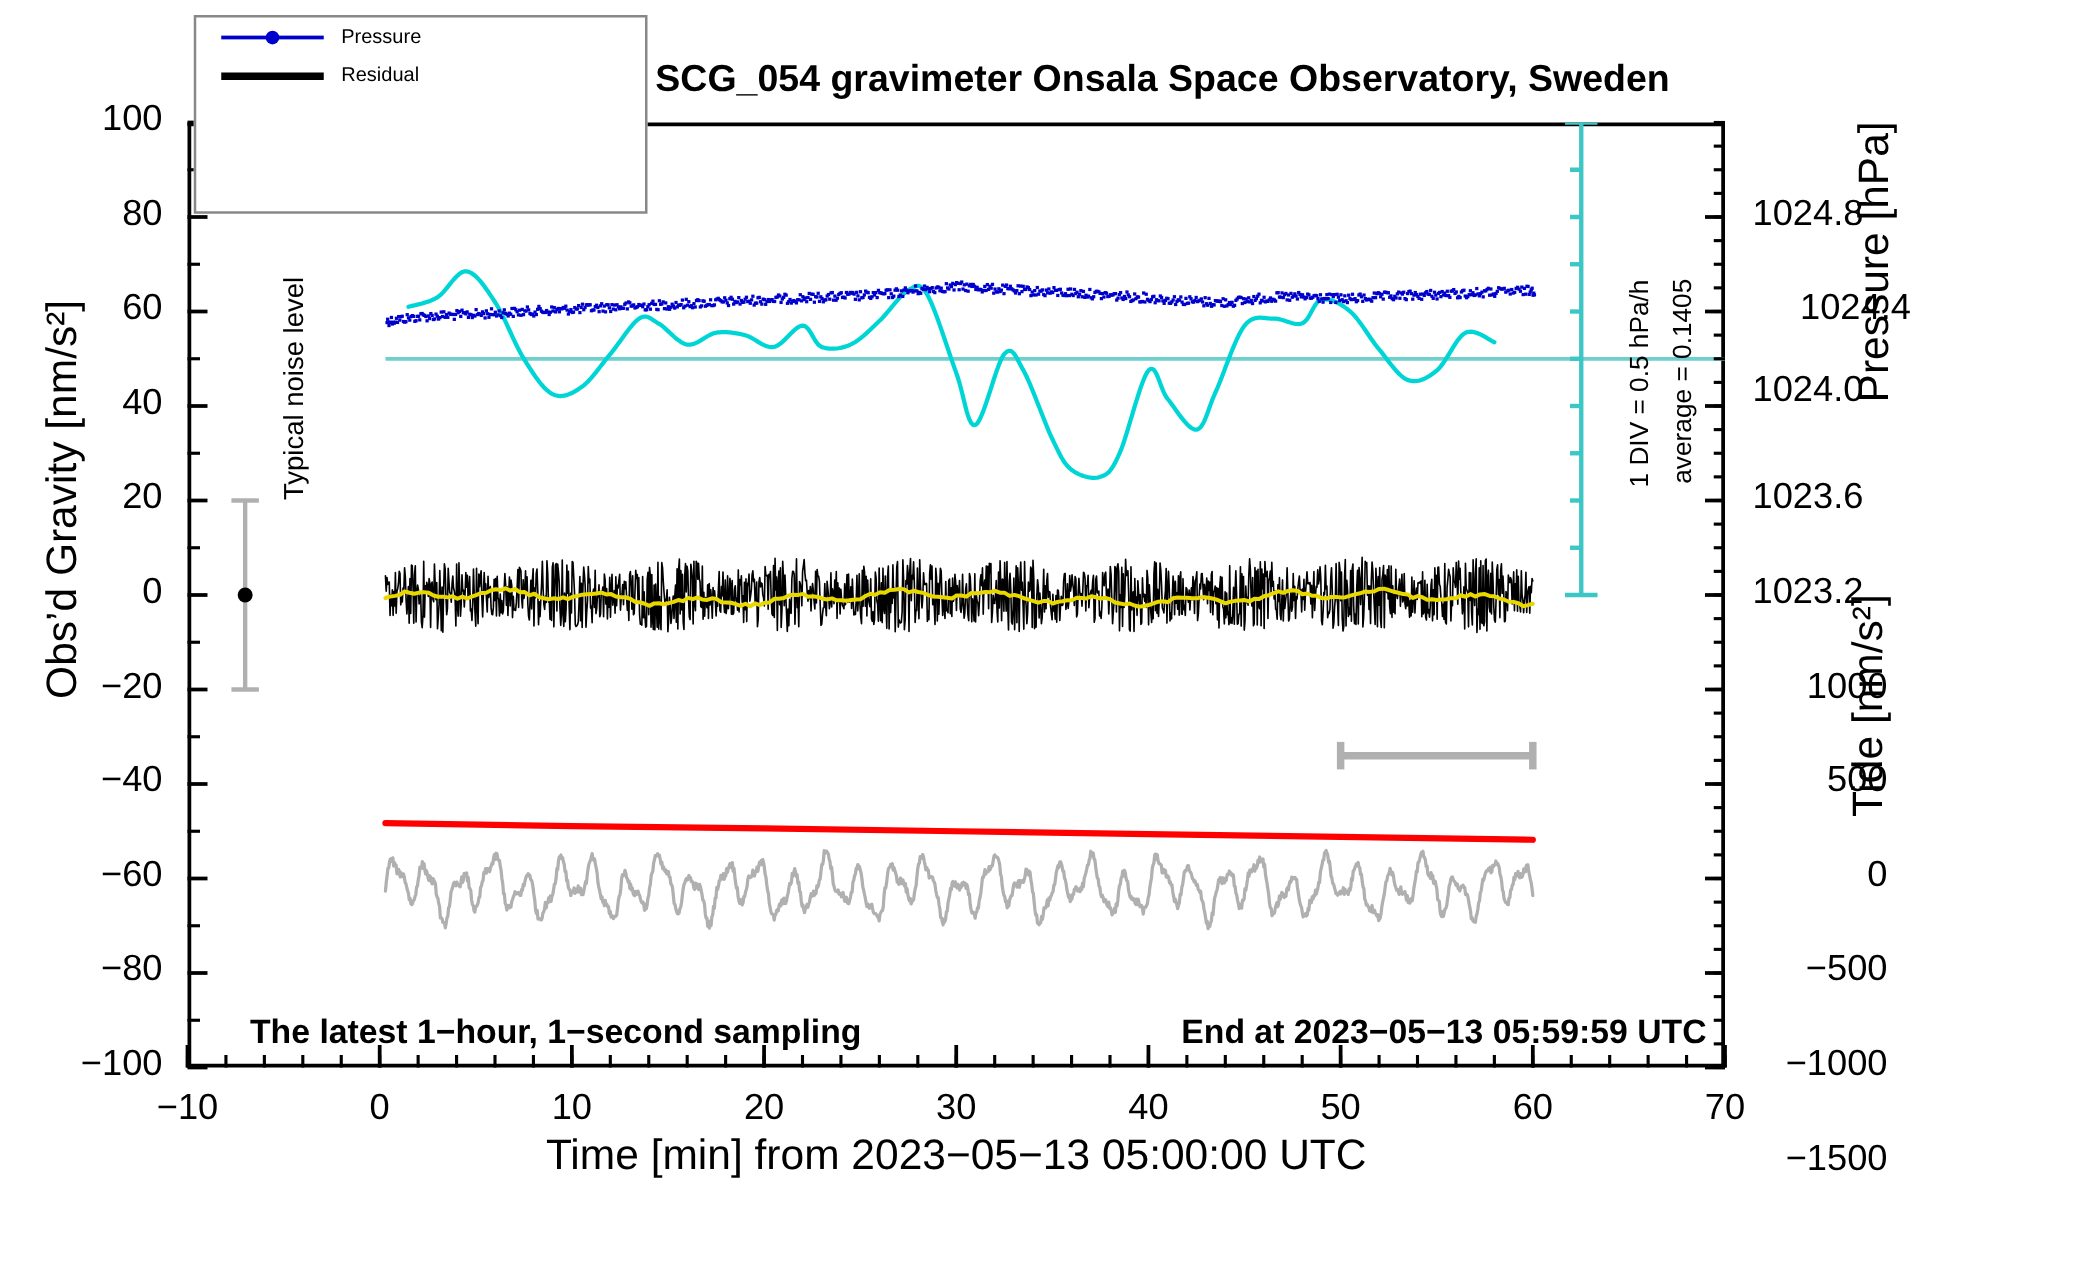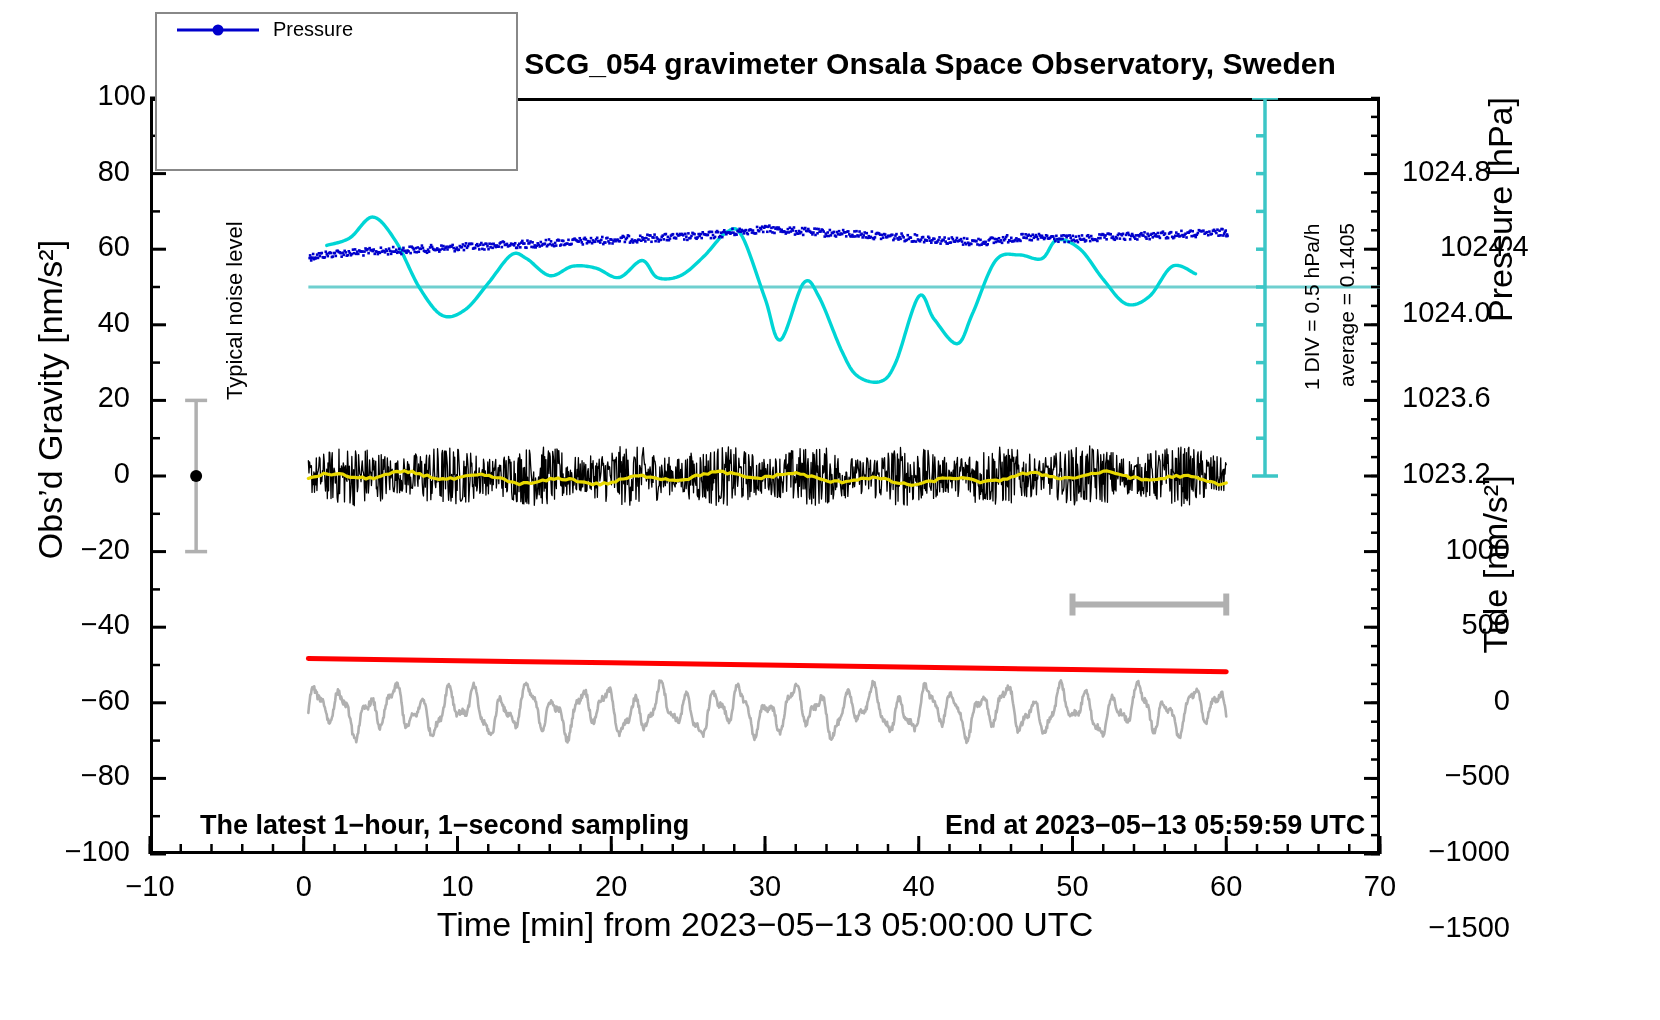--- a/index.html
+++ b/index.html
@@ -27,39 +27,45 @@
   #x-axis-title{position:absolute;left:150px;top:905px;width:1230px;text-align:center;font-size:34px;}
   #chart-title{position:absolute;left:430px;top:47px;width:1000px;text-align:center;
       font-size:30px;font-weight:bold;}
   #legend{position:absolute;left:155px;top:12px;width:359px;height:155px;
       background:#fff;border:2px solid #888;z-index:10;}
   .legend-row{display:flex;align-items:center;height:31px;}
   .legend-key{width:82px;height:31px;position:relative;flex:none;margin-left:20px;}
   .legend-line{position:absolute;left:0;top:50%;width:82px;transform:translateY(-50%);}
   .legend-dot{position:absolute;left:41px;top:50%;width:11px;height:11px;border-radius:50%;
       transform:translate(-50%,-50%);}
-  .legend-label{font-size:20px;margin-left:14px;white-space:nowrap;}
+  .legend-label{font-size:16px;margin-left:14px;white-space:nowrap;}
   .footnote{position:absolute;font-size:27px;font-weight:bold;}
   .vlabel{position:absolute;font-size:22px;white-space:nowrap;
       transform-origin:left top;transform:rotate(-90deg);}
 </style>
 </head>
 <body>
 
 <div id="chart-root">
 
   <div id="chart-title">SCG_054 gravimeter Onsala Space Observatory, Sweden</div>
 
   <div id="legend">
     <div class="legend-row">
       <span class="legend-key">
         <span class="legend-line" style="border-top:3px solid #0000cc;"></span>
         <span class="legend-dot" style="background:#0000cc;"></span>
       </span>
       <span class="legend-label">Pressure</span>
+    </div>
+    <div class="legend-row">
+      <span class="legend-key">
+        <span class="legend-line" style="border-top:6px solid #000000;"></span>
+      </span>
+      <span class="legend-label">Residual</span>
     </div>
   </div>
 
   <div class="axis-top"></div>
   <div id="frame"></div>
 
   <div id="plot-area">
     <svg id="plot-svg" width="1230" height="756" viewBox="0 0 1230 756">
         <line x1="158.3625" y1="189" x2="1230" y2="189" stroke="#6ecfcf" stroke-width="3"></line>
         <polyline points="176.81,147.42 177.56,147.19 178.46,146.96 179.49,146.71 180.63,146.45 181.88,146.16 183.21,145.85 184.62,145.52 186.09,145.15 187.61,144.75 189.16,144.31 190.73,143.83 192.31,143.31 193.87,142.74 195.42,142.12 196.93,141.45 198.38,140.71 199.78,139.92 201.13,138.99 202.48,137.84 203.83,136.52 205.18,135.06 206.53,133.48 207.88,131.84 209.23,130.15 210.58,128.47 211.93,126.82 213.28,125.24 214.64,123.76 215.99,122.42 217.34,121.26 218.69,120.30 220.04,119.60 221.39,119.17 222.74,119.06 224.09,119.25 225.44,119.67 226.79,120.31 228.14,121.14 229.49,122.15 230.84,123.33 232.20,124.67 233.55,126.14 234.90,127.74 236.25,129.45 237.60,131.25 238.95,133.13 240.30,135.07 241.65,137.06 243.00,139.09 244.35,141.14 245.70,143.19 247.05,145.30 248.41,147.58 249.76,150.03 251.11,152.61 252.46,155.31 253.81,158.10 255.16,160.96 256.51,163.87 257.86,166.80 259.21,169.73 260.56,172.64 261.91,175.50 263.26,178.30 264.61,181.01 265.97,183.60 267.32,186.06 268.67,188.36 270.02,190.53 271.37,192.68 272.72,194.81 274.07,196.92 275.42,198.98 276.77,201.00 278.12,202.96 279.47,204.85 280.82,206.67 282.18,208.39 283.53,210.02 284.88,211.53 286.23,212.92 287.58,214.19 288.93,215.31 290.28,216.28 291.63,217.10 292.98,217.74 294.33,218.22 295.68,218.56 297.03,218.76 298.38,218.82 299.74,218.76 301.09,218.58 302.44,218.29 303.79,217.90 305.14,217.41 306.49,216.85 307.84,216.20 309.19,215.49 310.54,214.71 311.89,213.88 313.24,213.00 314.59,212.09 315.95,211.13 317.30,210.05 318.65,208.86 320.00,207.55 321.35,206.15 322.70,204.67 324.05,203.11 325.40,201.49 326.75,199.83 328.10,198.12 329.45,196.39 330.80,194.64 332.15,192.88 333.51,191.14 334.86,189.41 336.21,187.71 337.56,186.05 338.91,184.42 340.29,182.71 341.68,180.90 343.09,179.02 344.51,177.08 345.93,175.12 347.36,173.15 348.78,171.18 350.19,169.25 351.59,167.36 352.98,165.55 354.34,163.83 355.67,162.23 356.97,160.75 358.24,159.43 359.46,158.28 360.64,157.33 361.77,156.59 362.83,156.02 363.82,155.62 364.76,155.36 365.64,155.24 366.49,155.24 367.31,155.35 368.11,155.57 368.90,155.88 369.69,156.27 370.49,156.73 371.30,157.24 372.15,157.79 373.02,158.39 373.95,159.00 374.92,159.62 375.96,160.25 377.07,160.87 378.24,161.62 379.46,162.52 380.71,163.55 382.01,164.68 383.33,165.88 384.69,167.14 386.07,168.43 387.46,169.73 388.87,171.01 390.29,172.24 391.72,173.41 393.14,174.49 394.57,175.46 395.98,176.29 397.38,176.96 398.75,177.44 400.11,177.71 401.46,177.77 402.81,177.64 404.16,177.34 405.52,176.89 406.87,176.32 408.22,175.65 409.57,174.90 410.92,174.10 412.27,173.27 413.62,172.42 414.97,171.59 416.32,170.80 417.67,170.06 419.02,169.41 420.37,168.86 421.73,168.44 423.08,168.17 424.43,167.98 425.78,167.84 427.13,167.75 428.48,167.71 429.83,167.71 431.18,167.74 432.53,167.82 433.88,167.93 435.23,168.07 436.58,168.25 437.93,168.45 439.29,168.68 440.64,168.93 441.99,169.21 443.34,169.50 444.69,169.81 446.04,170.14 447.39,170.56 448.74,171.09 450.09,171.73 451.44,172.44 452.79,173.21 454.14,174.02 455.50,174.85 456.85,175.67 458.20,176.47 459.55,177.22 460.90,177.91 462.25,178.52 463.60,179.02 464.95,179.39 466.30,179.61 467.65,179.67 469.00,179.54 470.37,179.16 471.75,178.52 473.16,177.66 474.57,176.61 475.99,175.41 477.42,174.10 478.84,172.71 480.26,171.28 481.67,169.84 483.06,168.43 484.43,167.09 485.78,165.86 487.09,164.77 488.38,163.85 489.62,163.15 490.82,162.70 491.97,162.54 493.06,162.68 494.08,163.08 495.04,163.72 495.95,164.56 496.81,165.58 497.64,166.73 498.45,167.99 499.25,169.33 500.03,170.71 500.83,172.10 501.63,173.48 502.46,174.80 503.32,176.03 504.22,177.15 505.17,178.13 506.19,178.92 507.27,179.51 508.41,179.92 509.61,180.26 510.85,180.54 512.12,180.75 513.44,180.89 514.78,180.96 516.15,180.97 517.54,180.92 518.94,180.80 520.36,180.62 521.78,180.38 523.21,180.09 524.63,179.73 526.05,179.32 527.45,178.86 528.84,178.34 530.21,177.76 531.56,177.12 532.91,176.39 534.26,175.57 535.61,174.68 536.96,173.71 538.31,172.68 539.66,171.60 541.01,170.46 542.36,169.28 543.71,168.06 545.07,166.81 546.42,165.54 547.77,164.25 549.12,162.95 550.47,161.65 551.82,160.36 553.17,159.07 554.53,157.76 555.91,156.33 557.31,154.81 558.72,153.20 560.14,151.53 561.56,149.83 562.99,148.11 564.41,146.39 565.82,144.69 567.22,143.03 568.59,141.44 569.95,139.94 571.27,138.54 572.57,137.26 573.82,136.13 575.04,135.17 576.20,134.39 577.31,133.77 578.35,133.17 579.33,132.59 580.25,132.06 581.13,131.58 581.97,131.18 582.78,130.88 583.58,130.70 584.37,130.65 585.16,130.75 585.96,131.02 586.78,131.48 587.63,132.14 588.52,133.04 589.45,134.17 590.44,135.56 591.50,137.24 592.64,139.24 593.85,141.67 595.12,144.50 596.44,147.67 597.82,151.15 599.22,154.88 600.66,158.81 602.11,162.90 603.58,167.10 605.04,171.36 606.49,175.64 607.92,179.88 609.32,184.04 610.69,188.07 612.01,191.92 613.27,195.54 614.47,198.89 615.59,202.00 616.64,205.22 617.63,208.56 618.55,211.98 619.44,215.43 620.28,218.85 621.10,222.22 621.90,225.47 622.69,228.57 623.48,231.46 624.28,234.11 625.09,236.45 625.94,238.45 626.82,240.06 627.75,241.23 628.73,241.92 629.78,242.07 630.90,241.62 632.10,240.35 633.36,238.31 634.68,235.61 636.05,232.34 637.45,228.61 638.89,224.52 640.34,220.18 641.80,215.67 643.26,211.12 644.71,206.60 646.15,202.23 647.56,198.11 648.93,194.34 650.26,191.02 651.53,188.26 652.74,186.14 653.87,184.75 654.93,183.77 655.92,183.10 656.86,182.73 657.75,182.64 658.60,182.81 659.42,183.23 660.22,183.87 661.01,184.72 661.80,185.77 662.60,187.00 663.41,188.38 664.25,189.91 665.13,191.56 666.05,193.32 667.02,195.17 668.06,197.10 669.17,199.10 670.36,201.40 671.61,204.02 672.93,206.94 674.29,210.10 675.68,213.46 677.11,216.98 678.56,220.62 680.02,224.33 681.49,228.06 682.94,231.79 684.38,235.45 685.79,239.02 687.17,242.44 688.50,245.67 689.78,248.68 691.00,251.41 692.15,253.82 693.22,256.04 694.22,258.13 695.16,260.09 696.06,261.93 696.91,263.65 697.74,265.27 698.54,266.79 699.33,268.22 700.12,269.55 700.92,270.81 701.73,272.00 702.56,273.12 703.43,274.18 704.35,275.19 705.31,276.16 706.34,277.09 707.44,277.98 708.62,278.83 709.86,279.64 711.17,280.39 712.52,281.09 713.91,281.72 715.34,282.30 716.79,282.80 718.25,283.24 719.71,283.60 721.17,283.89 722.61,284.10 724.03,284.22 725.41,284.26 726.75,284.20 728.04,284.05 729.27,283.81 730.42,283.46 731.50,283.07 732.51,282.65 733.47,282.20 734.37,281.70 735.23,281.14 736.06,280.50 736.86,279.77 737.65,278.94 738.44,277.99 739.24,276.91 740.04,275.69 740.88,274.30 741.74,272.75 742.65,271.01 743.61,269.07 744.63,266.92 745.71,264.54 746.88,261.73 748.12,258.38 749.41,254.57 750.76,250.37 752.15,245.88 753.57,241.17 755.01,236.33 756.47,231.43 757.93,226.56 759.39,221.80 760.84,217.24 762.26,212.95 763.65,209.02 764.99,205.53 766.29,202.56 767.53,200.19 768.69,198.51 769.79,197.50 770.81,197.05 771.77,197.09 772.68,197.59 773.54,198.48 774.37,199.71 775.18,201.24 775.98,203.00 776.76,204.95 777.56,207.03 778.36,209.20 779.19,211.39 780.05,213.56 780.95,215.65 781.90,217.62 782.91,219.41 783.99,220.96 785.14,222.42 786.37,224.05 787.66,225.81 789.00,227.68 790.38,229.61 791.79,231.58 793.24,233.55 794.69,235.48 796.16,237.35 797.62,239.11 799.06,240.74 800.49,242.20 801.88,243.45 803.24,244.46 804.54,245.20 805.79,245.63 806.97,245.73 808.07,245.47 809.10,244.93 810.07,244.13 810.98,243.09 811.85,241.82 812.69,240.34 813.50,238.68 814.30,236.85 815.09,234.88 815.88,232.78 816.68,230.57 817.50,228.27 818.36,225.90 819.25,223.48 820.19,221.03 821.20,218.57 822.26,216.11 823.40,213.60 824.59,210.80 825.82,207.77 827.09,204.52 828.40,201.12 829.74,197.61 831.10,194.01 832.49,190.38 833.89,186.76 835.30,183.19 836.73,179.71 838.15,176.37 839.58,173.20 840.99,170.26 842.40,167.57 843.79,165.19 845.16,163.15 846.51,161.47 847.87,160.08 849.22,158.94 850.57,158.03 851.92,157.33 853.27,156.81 854.62,156.46 855.97,156.25 857.32,156.16 858.67,156.15 860.02,156.23 861.37,156.35 862.72,156.49 864.08,156.64 865.43,156.77 866.78,156.86 868.13,156.88 869.48,156.86 870.86,156.95 872.25,157.15 873.66,157.44 875.08,157.80 876.51,158.22 877.93,158.68 879.36,159.15 880.77,159.61 882.17,160.05 883.55,160.45 884.91,160.78 886.24,161.04 887.54,161.19 888.80,161.22 890.02,161.11 891.19,160.84 892.32,160.39 893.37,159.71 894.35,158.82 895.28,157.76 896.17,156.55 897.01,155.23 897.83,153.82 898.63,152.36 899.42,150.88 900.21,149.41 901.01,147.98 901.82,146.62 902.67,145.36 903.55,144.23 904.48,143.27 905.46,142.49 906.51,141.95 907.62,141.64 908.80,141.48 910.02,141.43 911.28,141.50 912.57,141.67 913.90,141.94 915.26,142.32 916.64,142.79 918.04,143.34 919.45,143.99 920.87,144.71 922.30,145.51 923.72,146.38 925.14,147.31 926.55,148.31 927.95,149.36 929.33,150.47 930.68,151.64 932.03,152.93 933.38,154.37 934.73,155.93 936.08,157.60 937.44,159.36 938.79,161.20 940.14,163.10 941.49,165.04 942.84,167.01 944.19,169.00 945.54,170.98 946.89,172.94 948.24,174.87 949.59,176.74 950.94,178.55 952.29,180.28 953.65,181.91 955.00,183.57 956.35,185.28 957.70,187.02 959.05,188.78 960.40,190.54 961.75,192.29 963.10,194.01 964.45,195.69 965.80,197.30 967.15,198.84 968.50,200.29 969.86,201.62 971.21,202.83 972.56,203.91 973.91,204.82 975.26,205.56 976.61,206.12 977.96,206.51 979.31,206.77 980.66,206.91 982.01,206.91 983.36,206.80 984.71,206.58 986.06,206.25 987.42,205.81 988.77,205.28 990.12,204.67 991.47,203.96 992.82,203.18 994.17,202.32 995.52,201.40 996.87,200.42 998.22,199.38 999.57,198.28 1000.92,197.00 1002.27,195.48 1003.63,193.74 1004.98,191.84 1006.33,189.80 1007.68,187.67 1009.03,185.47 1010.38,183.25 1011.73,181.04 1013.08,178.88 1014.43,176.80 1015.78,174.85 1017.13,173.05 1018.48,171.45 1019.83,170.07 1021.19,168.97 1022.54,168.16 1023.93,167.66 1025.39,167.41 1026.90,167.38 1028.44,167.56 1030.01,167.92 1031.58,168.42 1033.15,169.04 1034.70,169.75 1036.22,170.52 1037.69,171.34 1039.10,172.16 1040.43,172.96 1041.68,173.72 1042.82,174.41 1043.85,175.00 1044.75,175.46 1045.50,175.77" fill="none" stroke="#00d5d5" stroke-width="3.4" stroke-linejoin="round" stroke-linecap="round"></polyline>
@@ -1127,21 +1133,21 @@
       <div class="ytick-label" style="left: 0px; width: 130px; top: 835px;">−100</div>
       <div class="ytick-label" style="left: 0px; width: 130px; top: 759.4px;">−80</div>
       <div class="ytick-label" style="left: 0px; width: 130px; top: 683.8px;">−60</div>
       <div class="ytick-label" style="left: 0px; width: 130px; top: 608.2px;">−40</div>
       <div class="ytick-label" style="left: 0px; width: 130px; top: 532.6px;">−20</div>
       <div class="ytick-label" style="left: 0px; width: 130px; top: 457px;">0</div>
       <div class="ytick-label" style="left: 0px; width: 130px; top: 381.4px;">20</div>
       <div class="ytick-label" style="left: 0px; width: 130px; top: 305.8px;">40</div>
       <div class="ytick-label" style="left: 0px; width: 130px; top: 230.2px;">60</div>
       <div class="ytick-label" style="left: 0px; width: 130px; top: 154.6px;">80</div>
-      <div class="ytick-label" style="left: 0px; width: 130px; top: 79px; padding-left: 16px;">100</div>
+      <div class="ytick-label" style="left: 0px; width: 130px; top: 79px;">100</div>
     </div>
   <div id="xlabels">
       <div class="xtick-label" style="left: 90px; width: 120px; top: 870px;">−10</div>
       <div class="xtick-label" style="left: 243.75px; width: 120px; top: 870px;">0</div>
       <div class="xtick-label" style="left: 397.5px; width: 120px; top: 870px;">10</div>
       <div class="xtick-label" style="left: 551.25px; width: 120px; top: 870px;">20</div>
       <div class="xtick-label" style="left: 705px; width: 120px; top: 870px;">30</div>
       <div class="xtick-label" style="left: 858.75px; width: 120px; top: 870px;">40</div>
       <div class="xtick-label" style="left: 1012.5px; width: 120px; top: 870px;">50</div>
       <div class="xtick-label" style="left: 1166.25px; width: 120px; top: 870px;">60</div>

